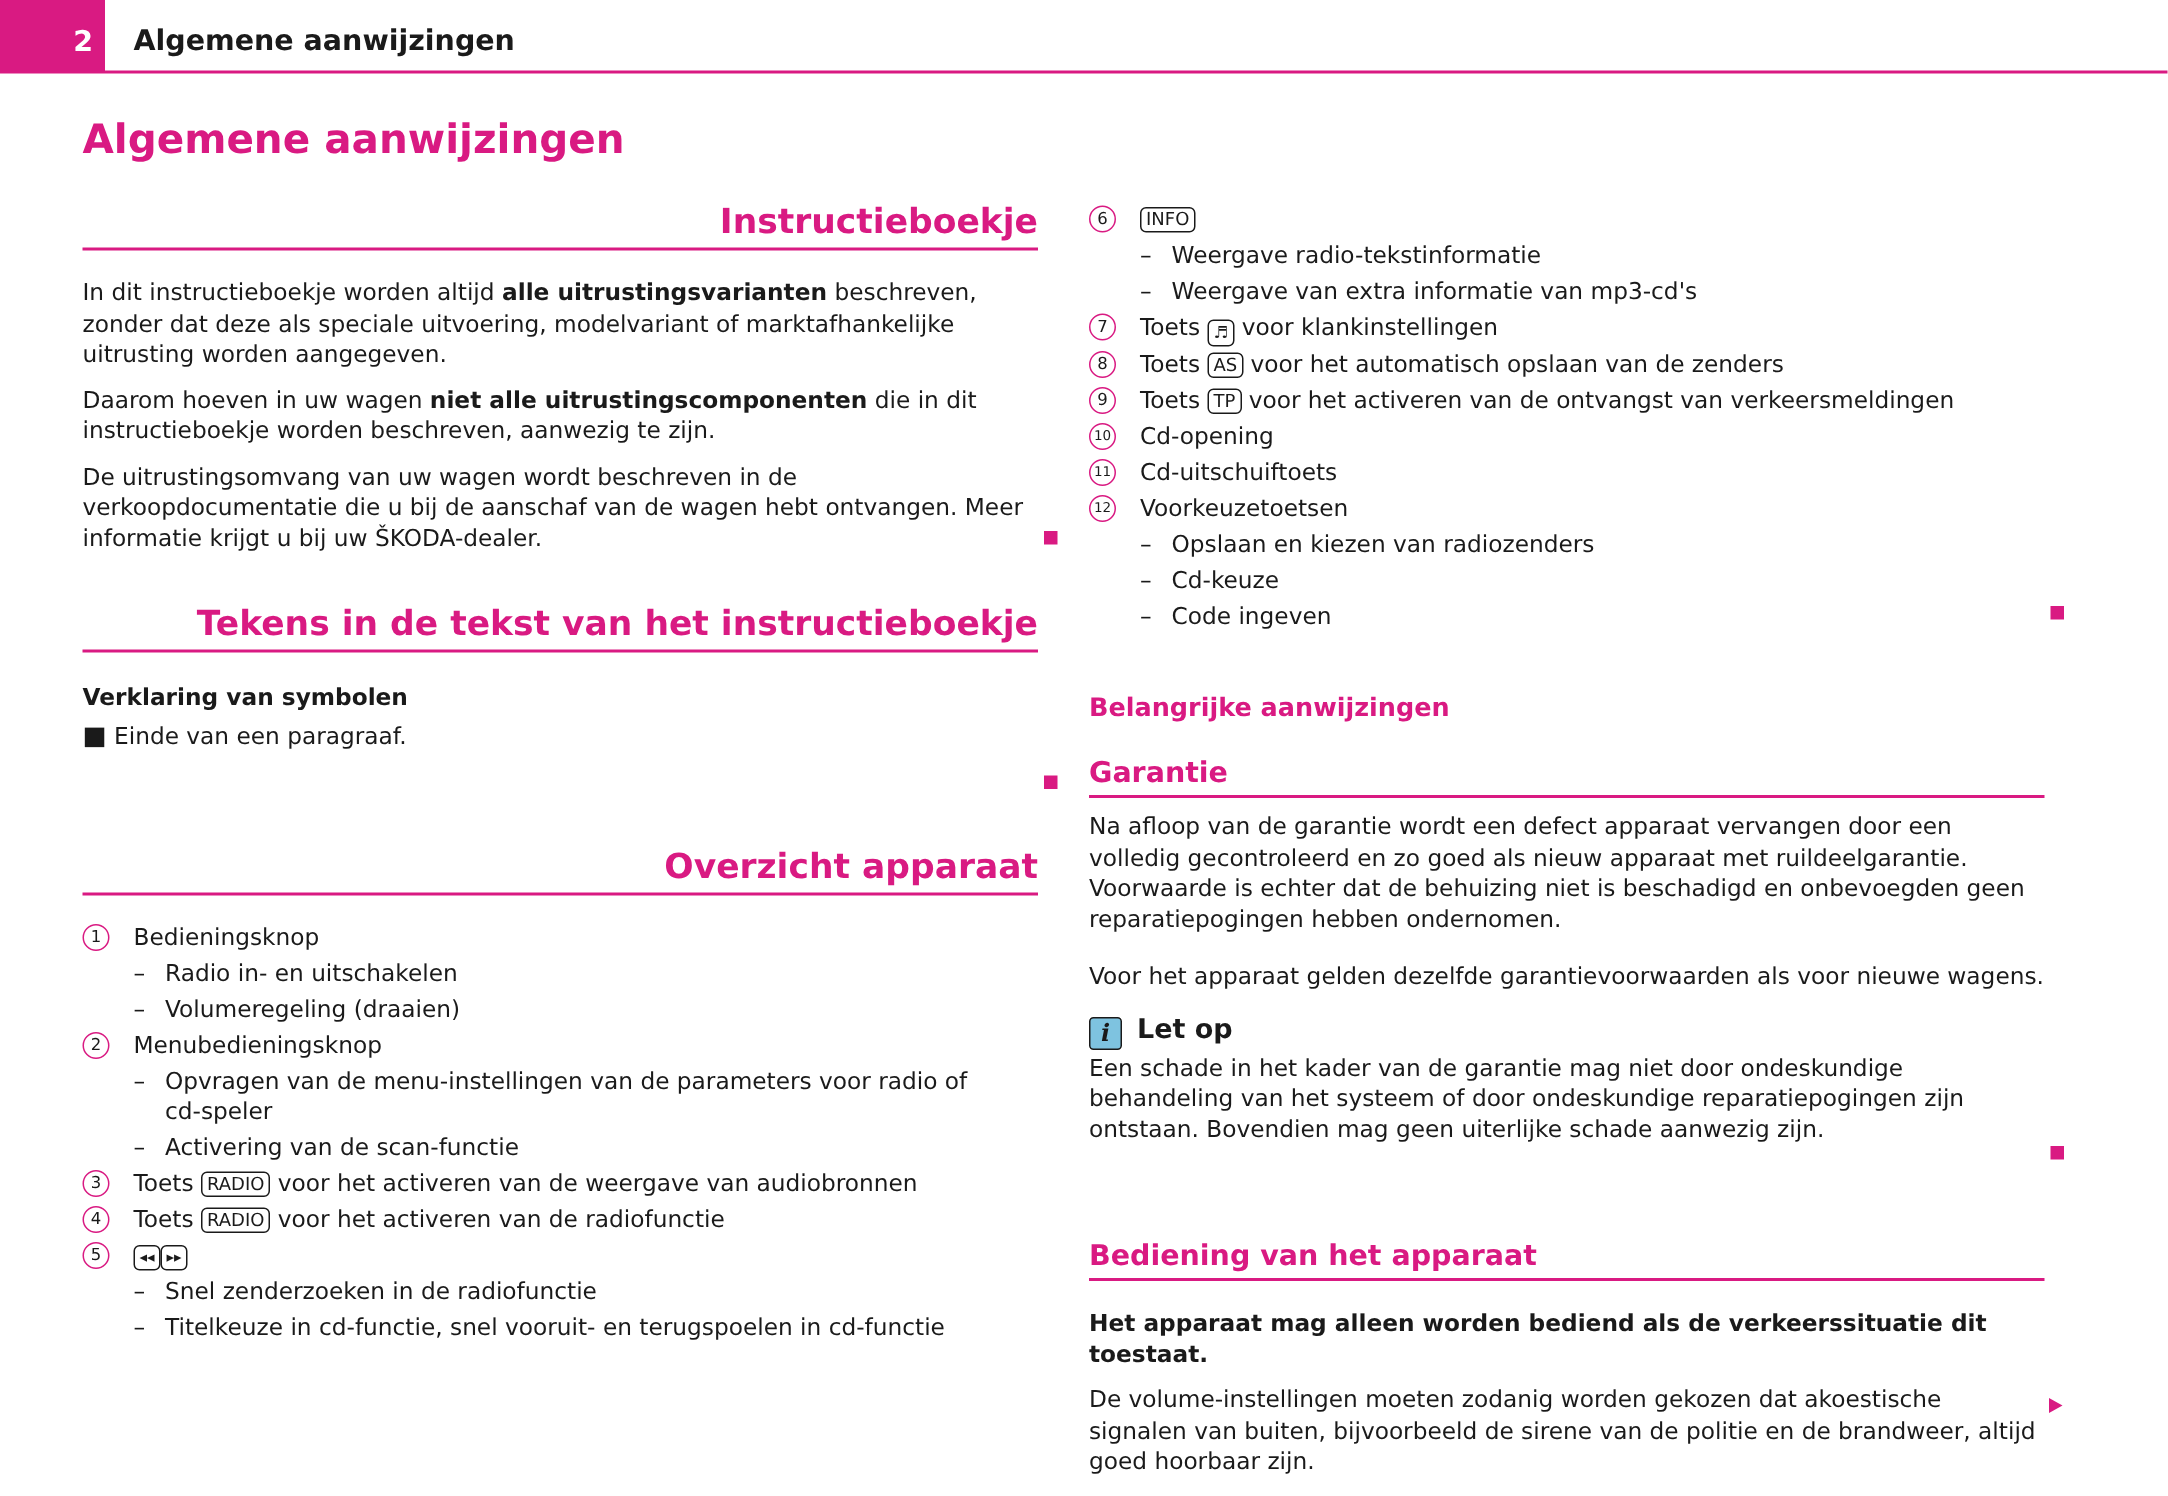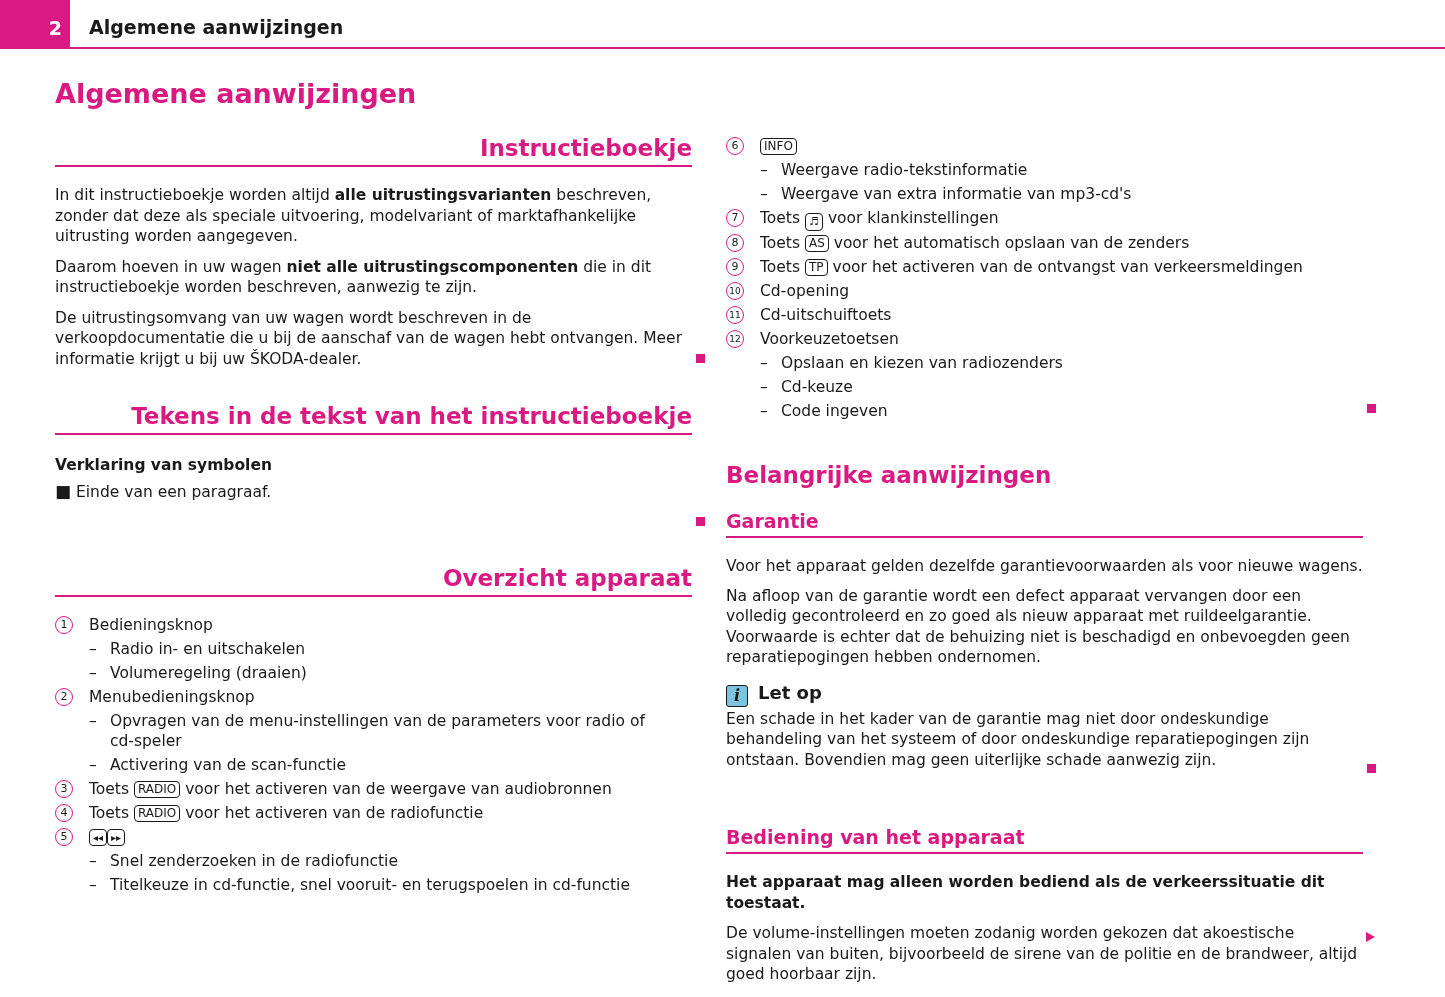--- a/index.html
+++ b/index.html
@@ -146,24 +146,24 @@
       <span>Voorkeuzetoetsen</span>
     </div>
     <div class="dash"><span class="d">–</span><span>Opslaan en kiezen van radiozenders</span></div>
     <div class="dash"><span class="d">–</span><span>Cd-keuze</span></div>
     <div class="dash"><span class="d">–</span><span>Code ingeven</span></div>
   </div>
 </div>
 <div class="endmark" style="left:1367px; top:404px;"></div>
 
 <div class="col right" style="top:462px;">
-  <div style="font-size:23px; font-weight:bold; color:#d91a82;">Belangrijke aanwijzingen</div>
+  <div style="font-size:17px; font-weight:bold; color:#d91a82;">Belangrijke aanwijzingen</div>
   <h3 class="sub" style="margin-top:22px;">Garantie</h3>
+  <p style="margin-top:9px;">Na afloop van de garantie wordt een defect apparaat vervangen door een volledig gecontroleerd en zo goed als nieuw apparaat met ruildeelgarantie. Voorwaarde is echter dat de behuizing niet is beschadigd en onbevoegden geen reparatiepogingen hebben ondernomen.</p>
   <p style="margin-top:18px;">Voor het apparaat gelden dezelfde garantievoorwaarden als voor nieuwe wagens.</p>
-  <p style="margin-top:9px;">Na afloop van de garantie wordt een defect apparaat vervangen door een volledig gecontroleerd en zo goed als nieuw apparaat met ruildeelgarantie. Voorwaarde is echter dat de behuizing niet is beschadigd en onbevoegden geen reparatiepogingen hebben ondernomen.</p>
   <div style="margin-top:14px;">
     <span class="info-icon">i</span><span class="note-title">Let op</span>
   </div>
   <p style="margin-top:2px;">Een schade in het kader van de garantie mag niet door ondeskundige behandeling van het systeem of door ondeskundige reparatiepogingen zijn ontstaan. Bovendien mag geen uiterlijke schade aanwezig zijn.</p>
 </div>
 <div class="endmark" style="left:1367px; top:764px;"></div>
 
 <div class="col right" style="top:826px;">
   <h3 class="sub">Bediening van het apparaat</h3>
   <p style="margin-top:18px; font-weight:bold;">Het apparaat mag alleen worden bediend als de verkeerssituatie dit toestaat.</p>

